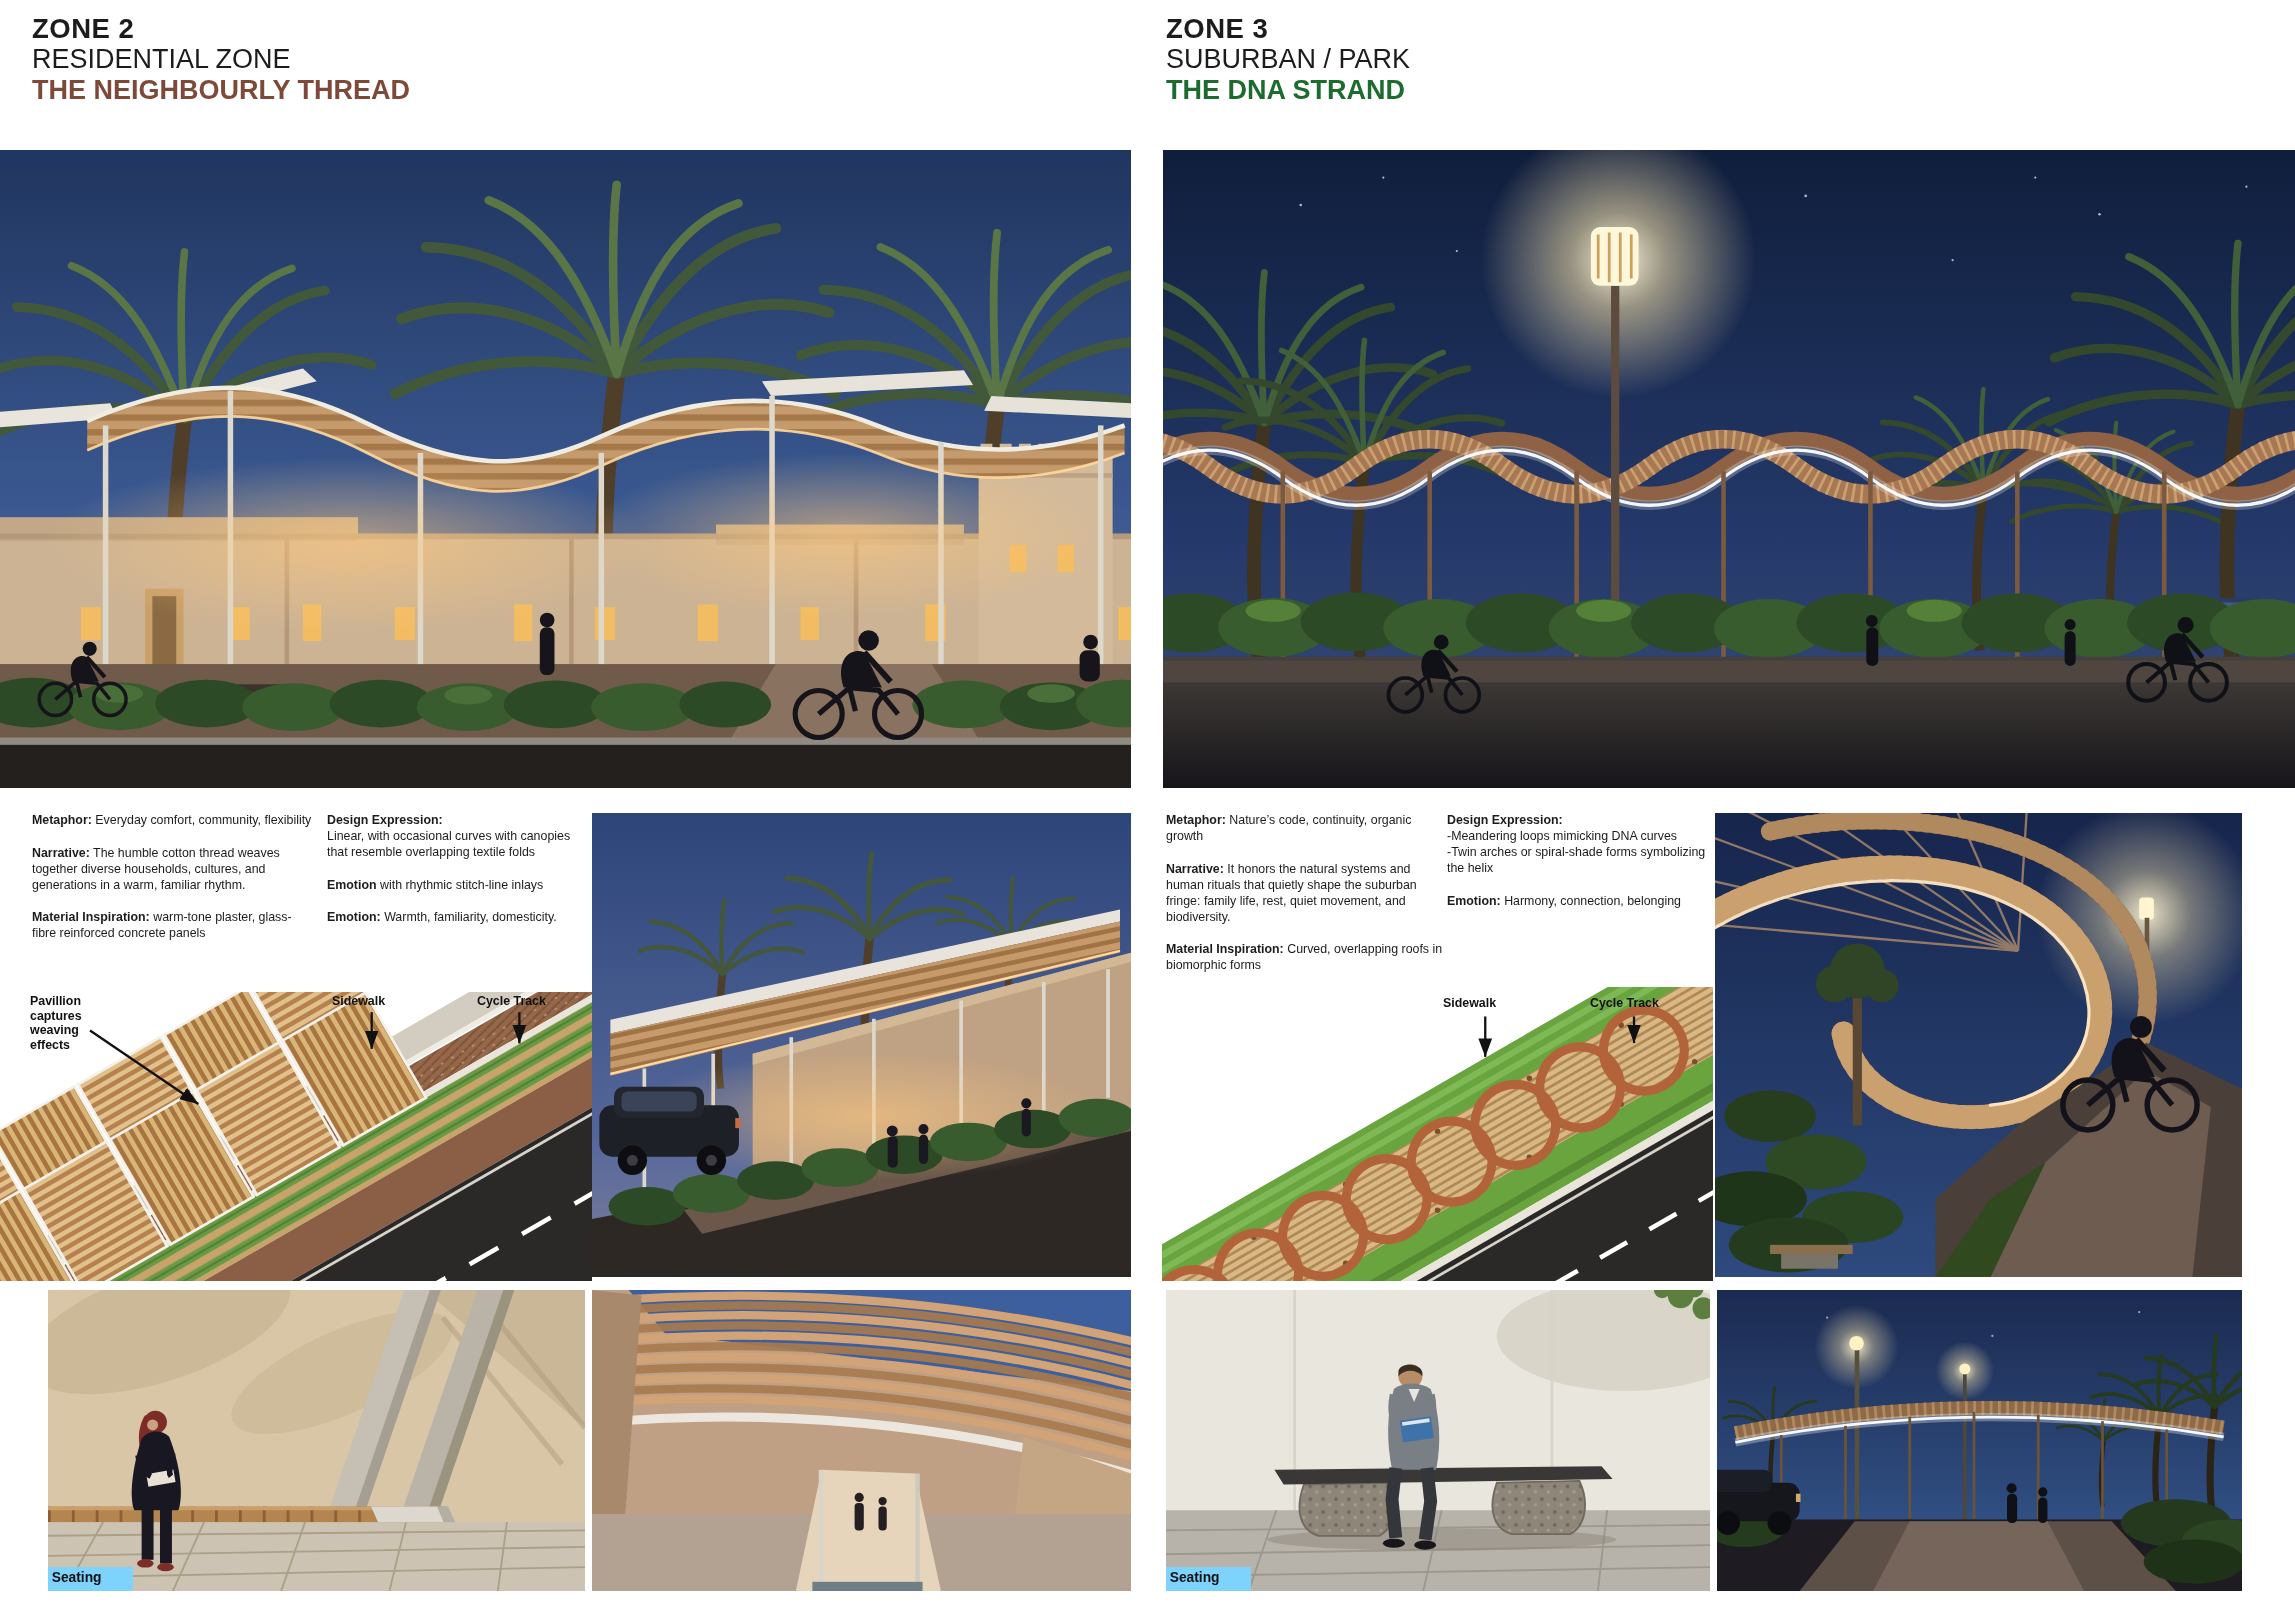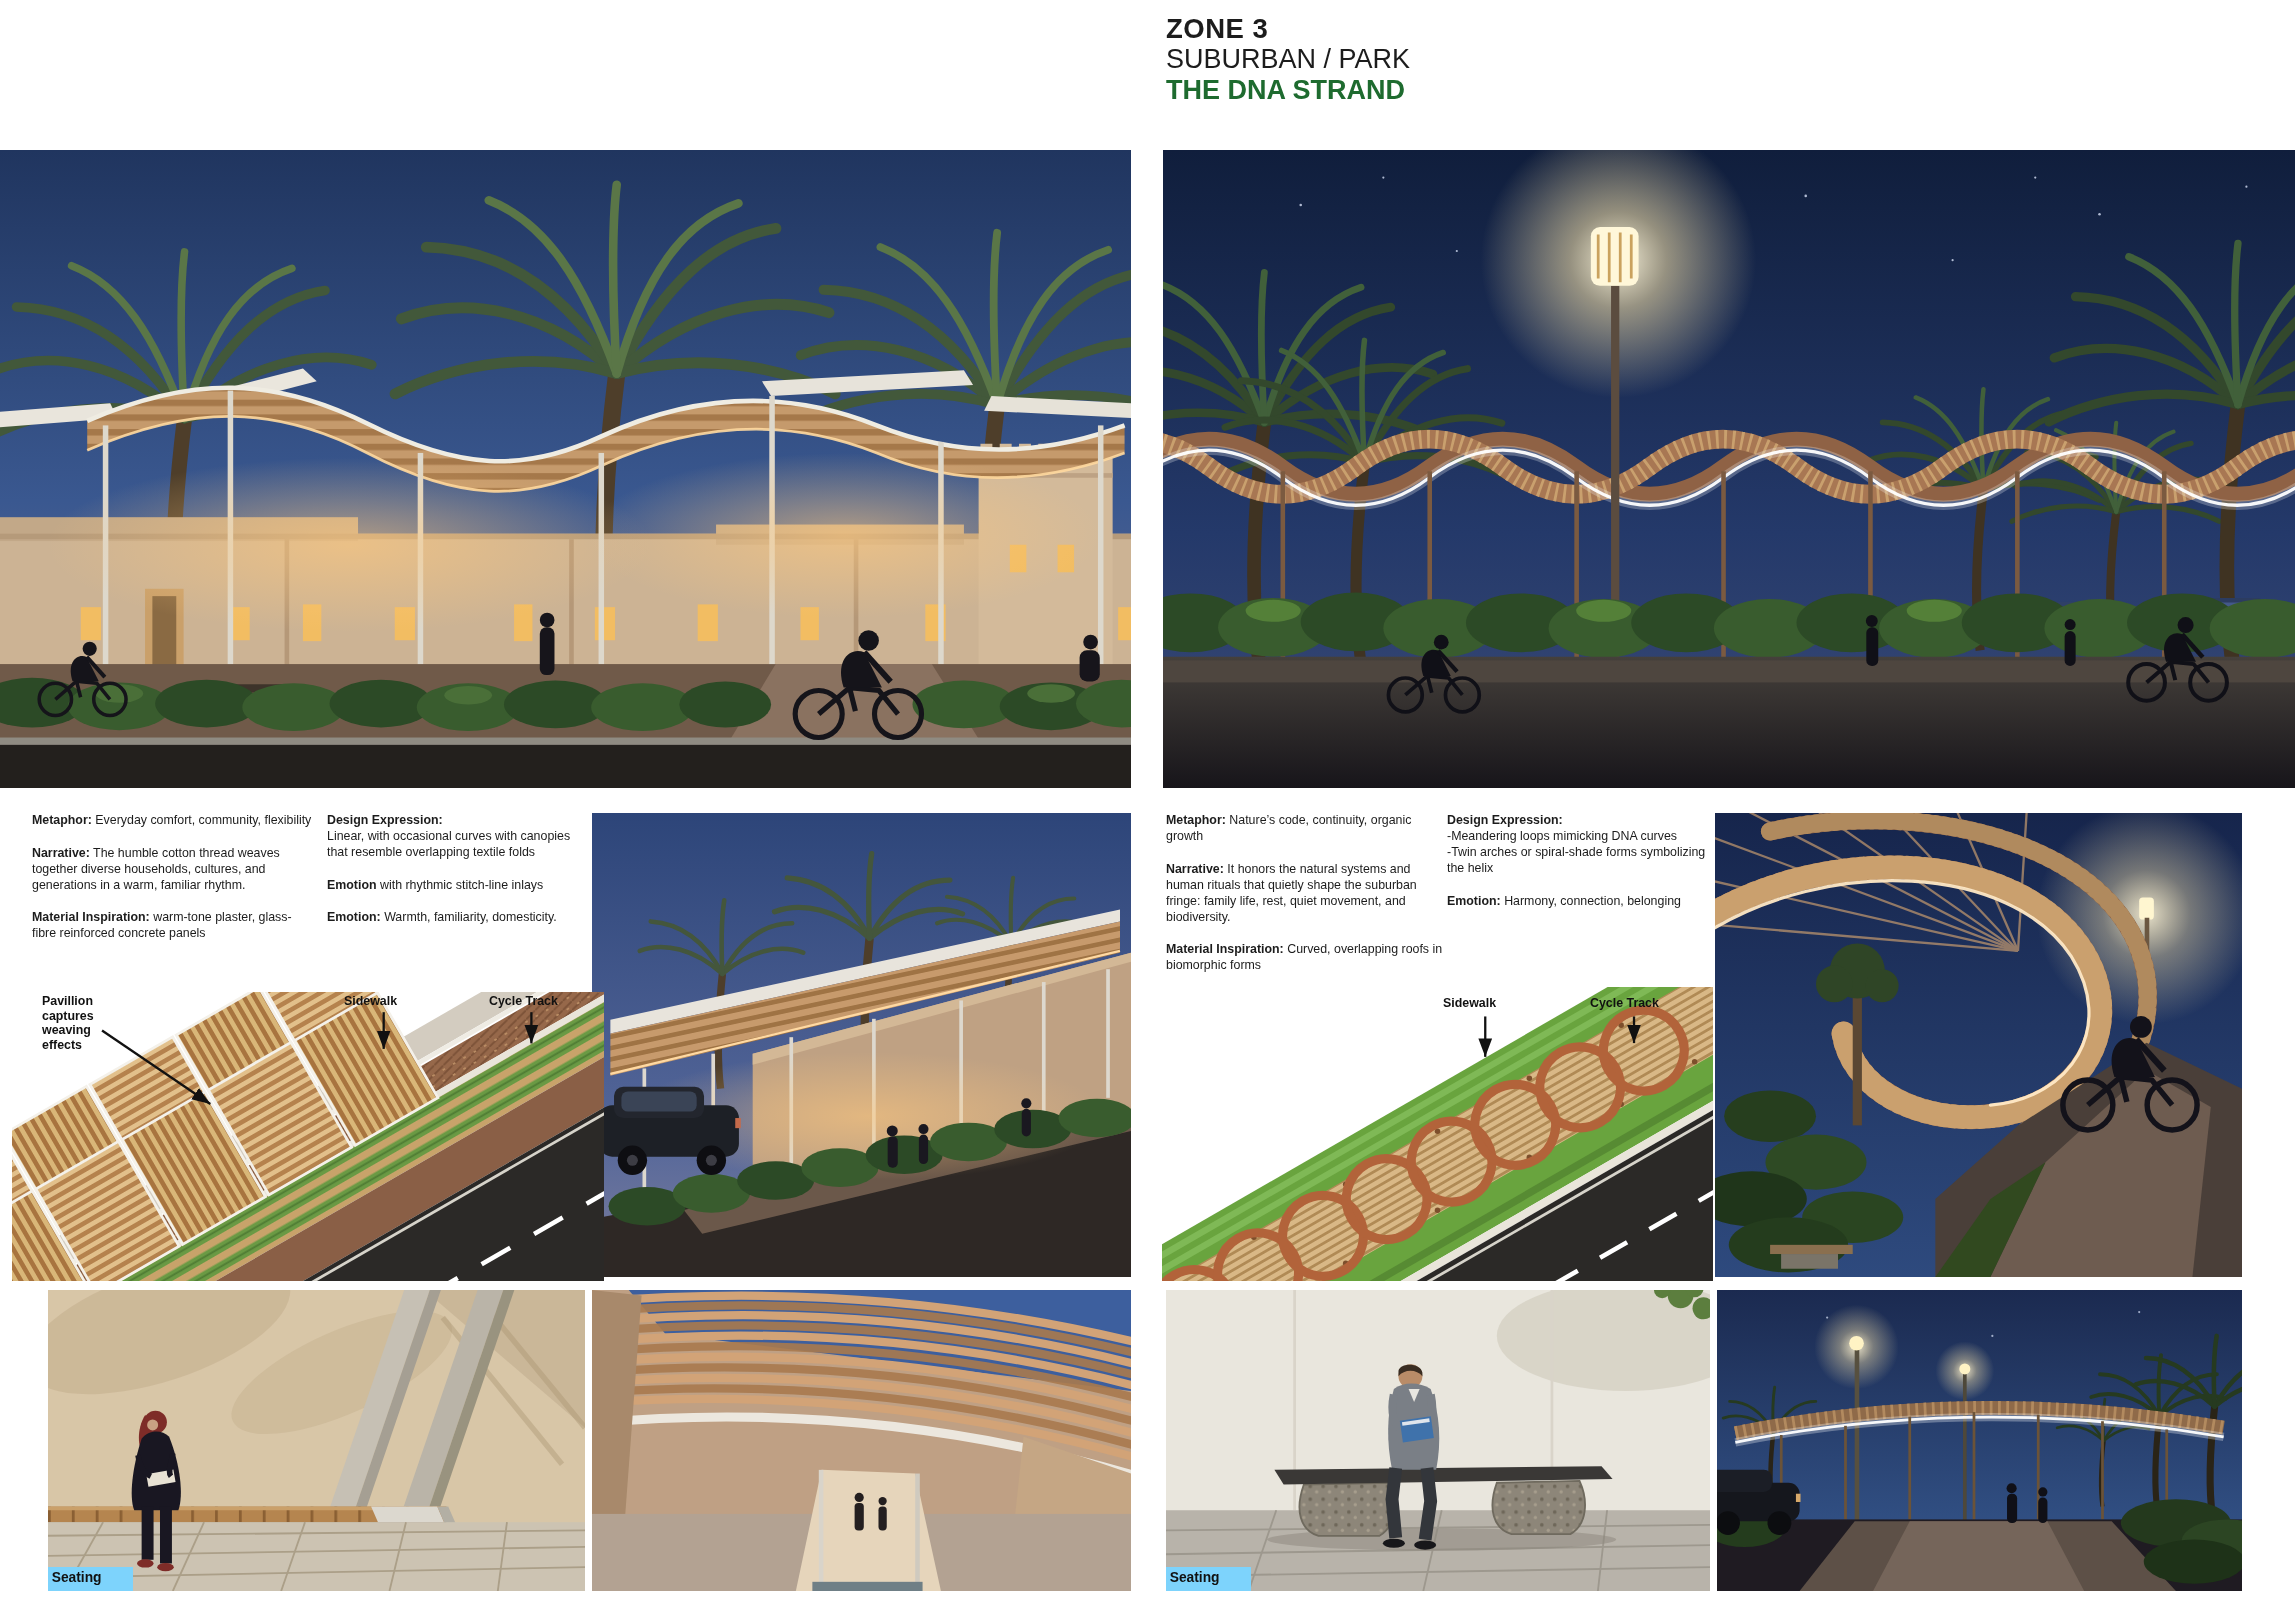--- a/index.html
+++ b/index.html
@@ -16,20 +16,25 @@
   .diag-label{position:absolute;font-weight:bold;font-size:12.4px;line-height:14.7px;color:#111;}
   .arrows{position:absolute;left:0;top:0;width:100%;height:100%;pointer-events:none;}
   .seating-tag{position:absolute;left:0;bottom:0;background:#7dd3fc;font-weight:bold;
                font-size:13.8px;line-height:16.5px;padding:2.8px 31px 4.6px 3.7px;color:#111;}
 </style>
 </head>
 <body>
 
 <div class="board">
 
+  <div class="zheader" style="left:32px;">
+    <div class="z-name">ZONE 2</div>
+    <div class="z-sub">RESIDENTIAL ZONE</div>
+    <div class="z-theme" style="color: rgb(125, 74, 58);">THE NEIGHBOURLY THREAD</div>
+  </div>
 
   <div class="panel" style="left:0;top:150px;width:1131px;height:638px;">
     <svg viewBox="0 0 1232 695" preserveAspectRatio="none">
       <defs>
         <linearGradient id="z2h-sky" x1="0" y1="0" x2="0" y2="1">
           <stop offset="0" stop-color="#20355f"></stop>
             <stop offset=".55" stop-color="#3a5890"></stop>
             <stop offset="1" stop-color="#6f7090"></stop>
         </linearGradient>
         <pattern id="z2h-slat" width="16" height="16" patternUnits="userSpaceOnUse">
@@ -244,21 +249,21 @@
         <rect x="24" y="5" width="82" height="22" rx="7" fill="#3a4456"></rect>
         <circle cx="36" cy="80" r="16" fill="#0e0e12"></circle>
           <circle cx="36" cy="80" r="6" fill="#3c3c44"></circle>
         <circle cx="122" cy="80" r="16" fill="#0e0e12"></circle>
           <circle cx="122" cy="80" r="6" fill="#3c3c44"></circle>
         <rect x="148" y="34" width="6" height="11" fill="#c56a4a"></rect>
       </g>
     </svg>
   </div>
 
-  <div class="panel" style="left:12px;top:992px;width:592px;height:289px;">
+  <div class="panel" style="left:0;top:992px;width:592px;height:289px;">
     <svg viewBox="0 0 645 315" preserveAspectRatio="none">
       <defs>
         <pattern id="z2d-wA" width="10" height="10" patternUnits="userSpaceOnUse">
           <rect width="10" height="10" fill="#e2c08b"></rect>
             <rect width="10" height="5" fill="#b5824d"></rect>
         </pattern>
         <pattern id="z2d-wB" width="10" height="10" patternUnits="userSpaceOnUse">
           <rect width="10" height="10" fill="#d9b678"></rect>
             <rect width="5" height="10" fill="#a8743f"></rect>
         </pattern>

